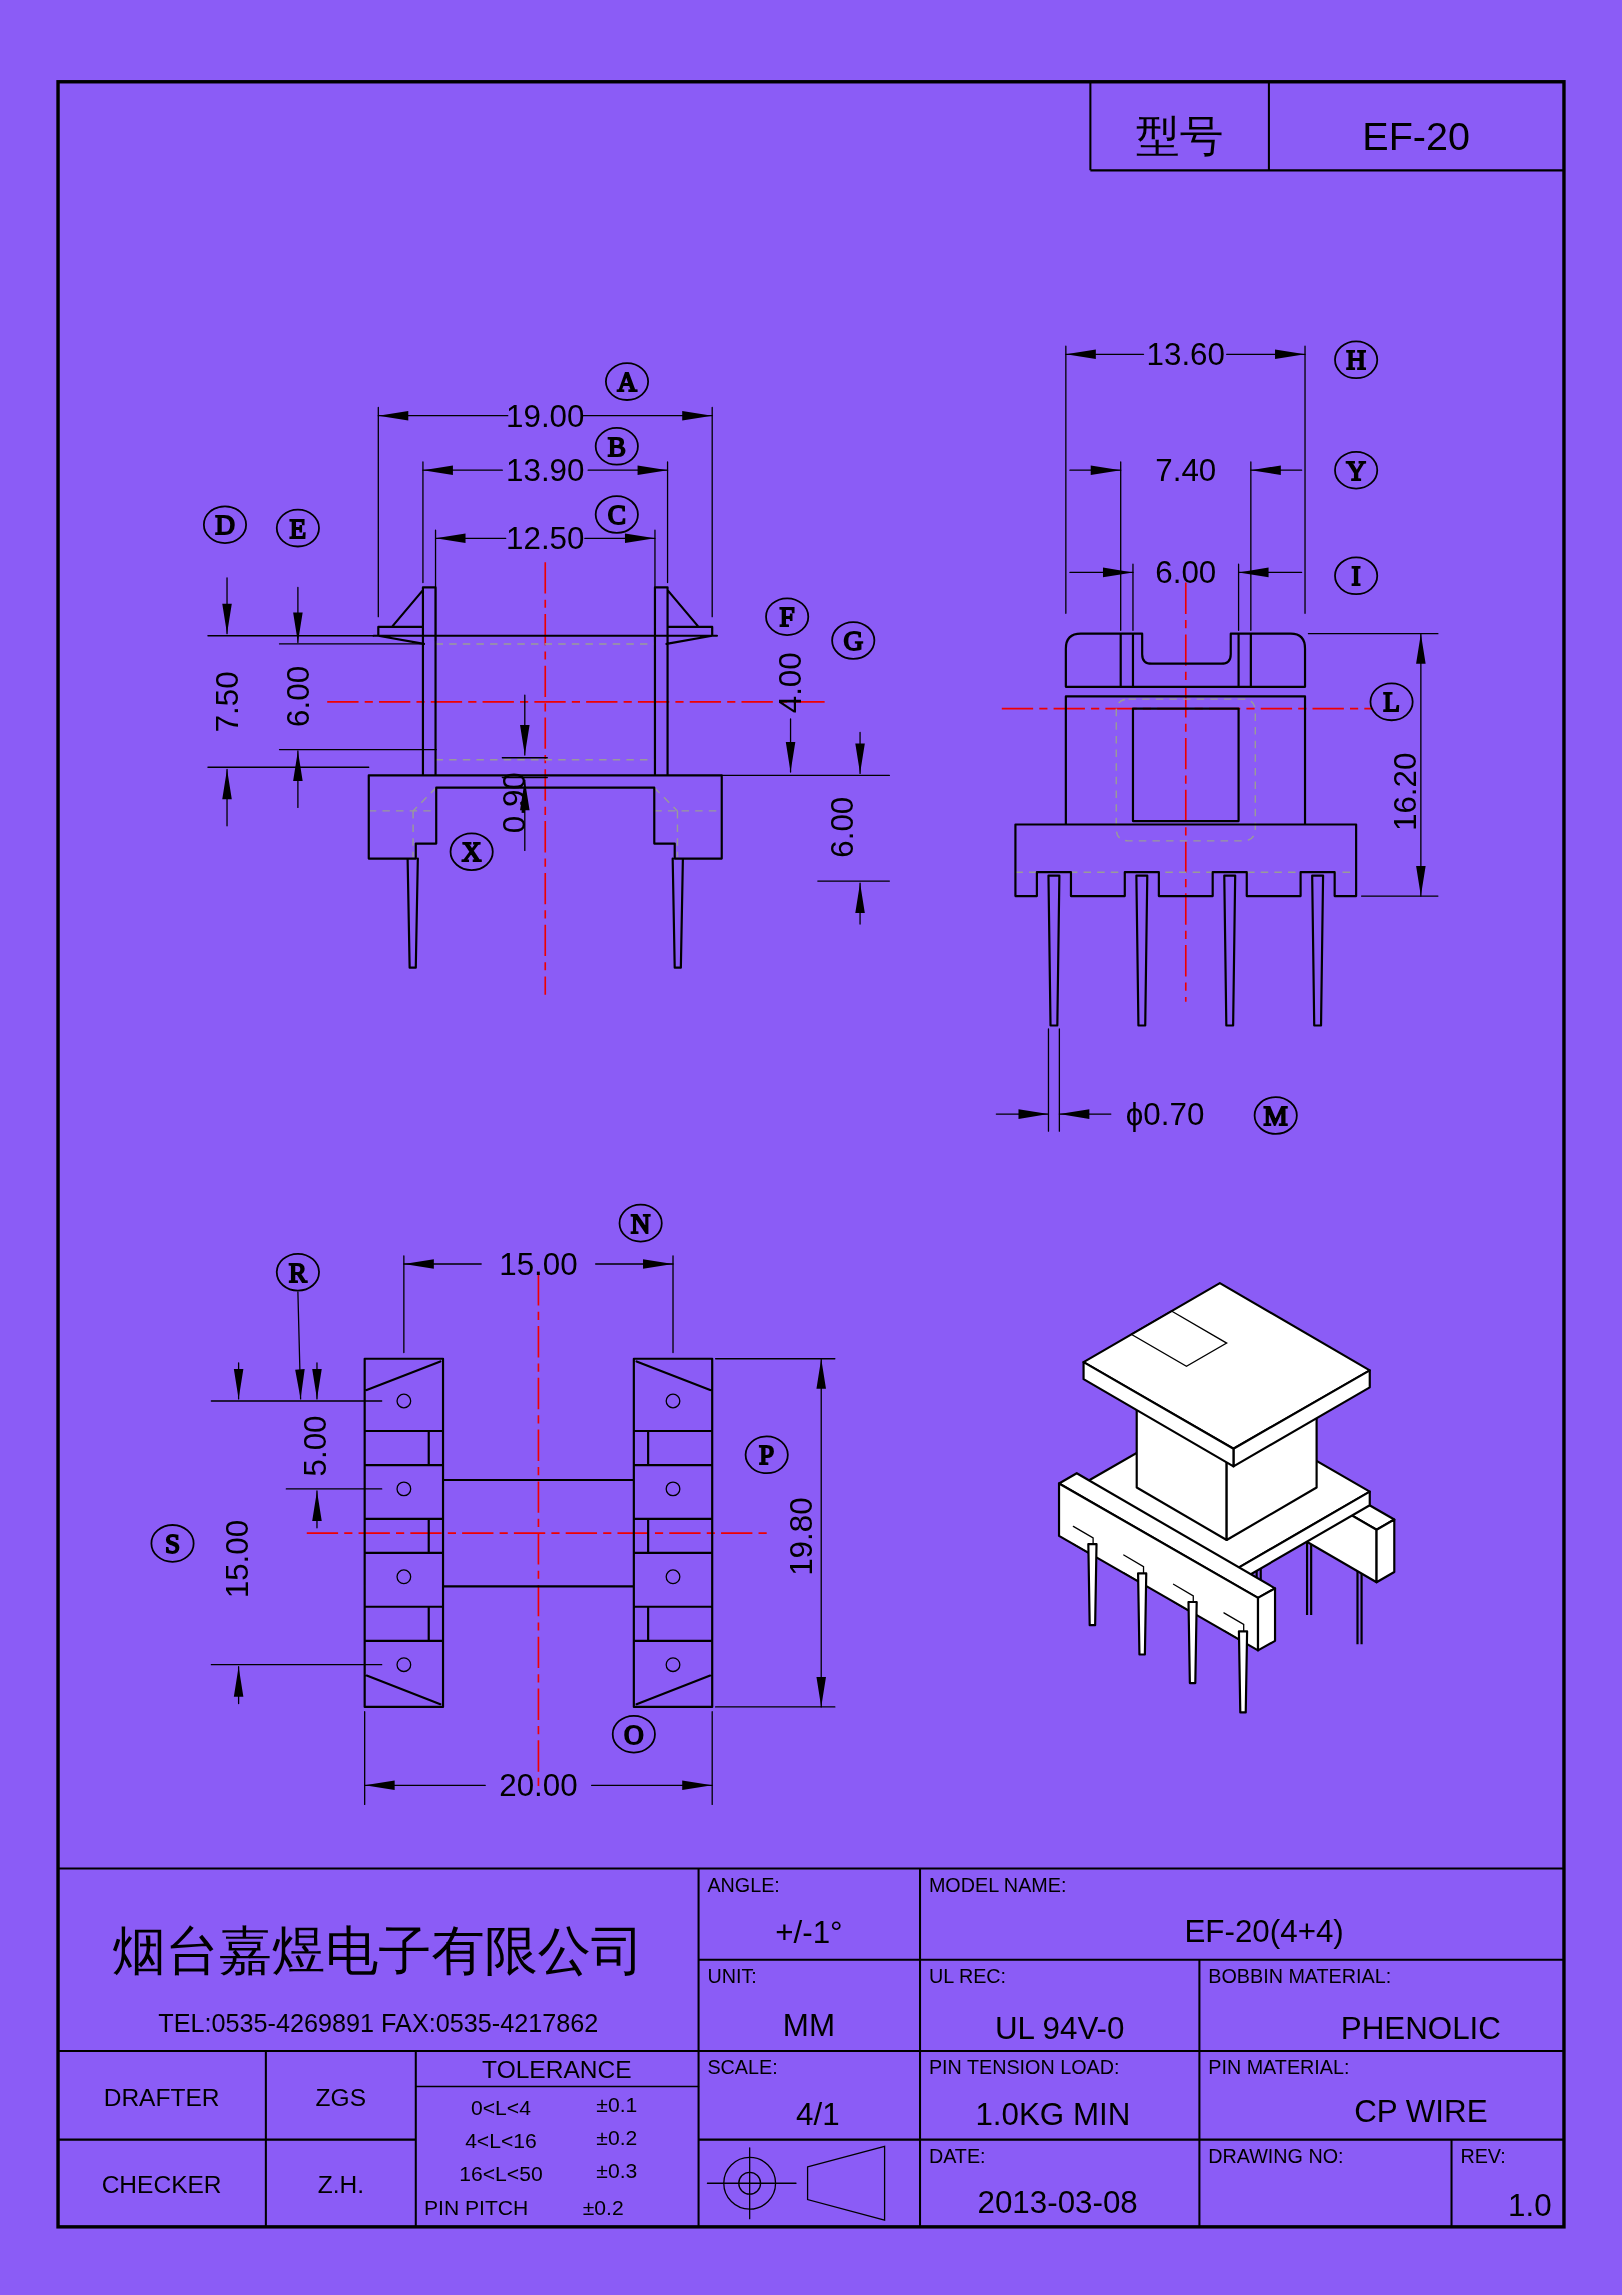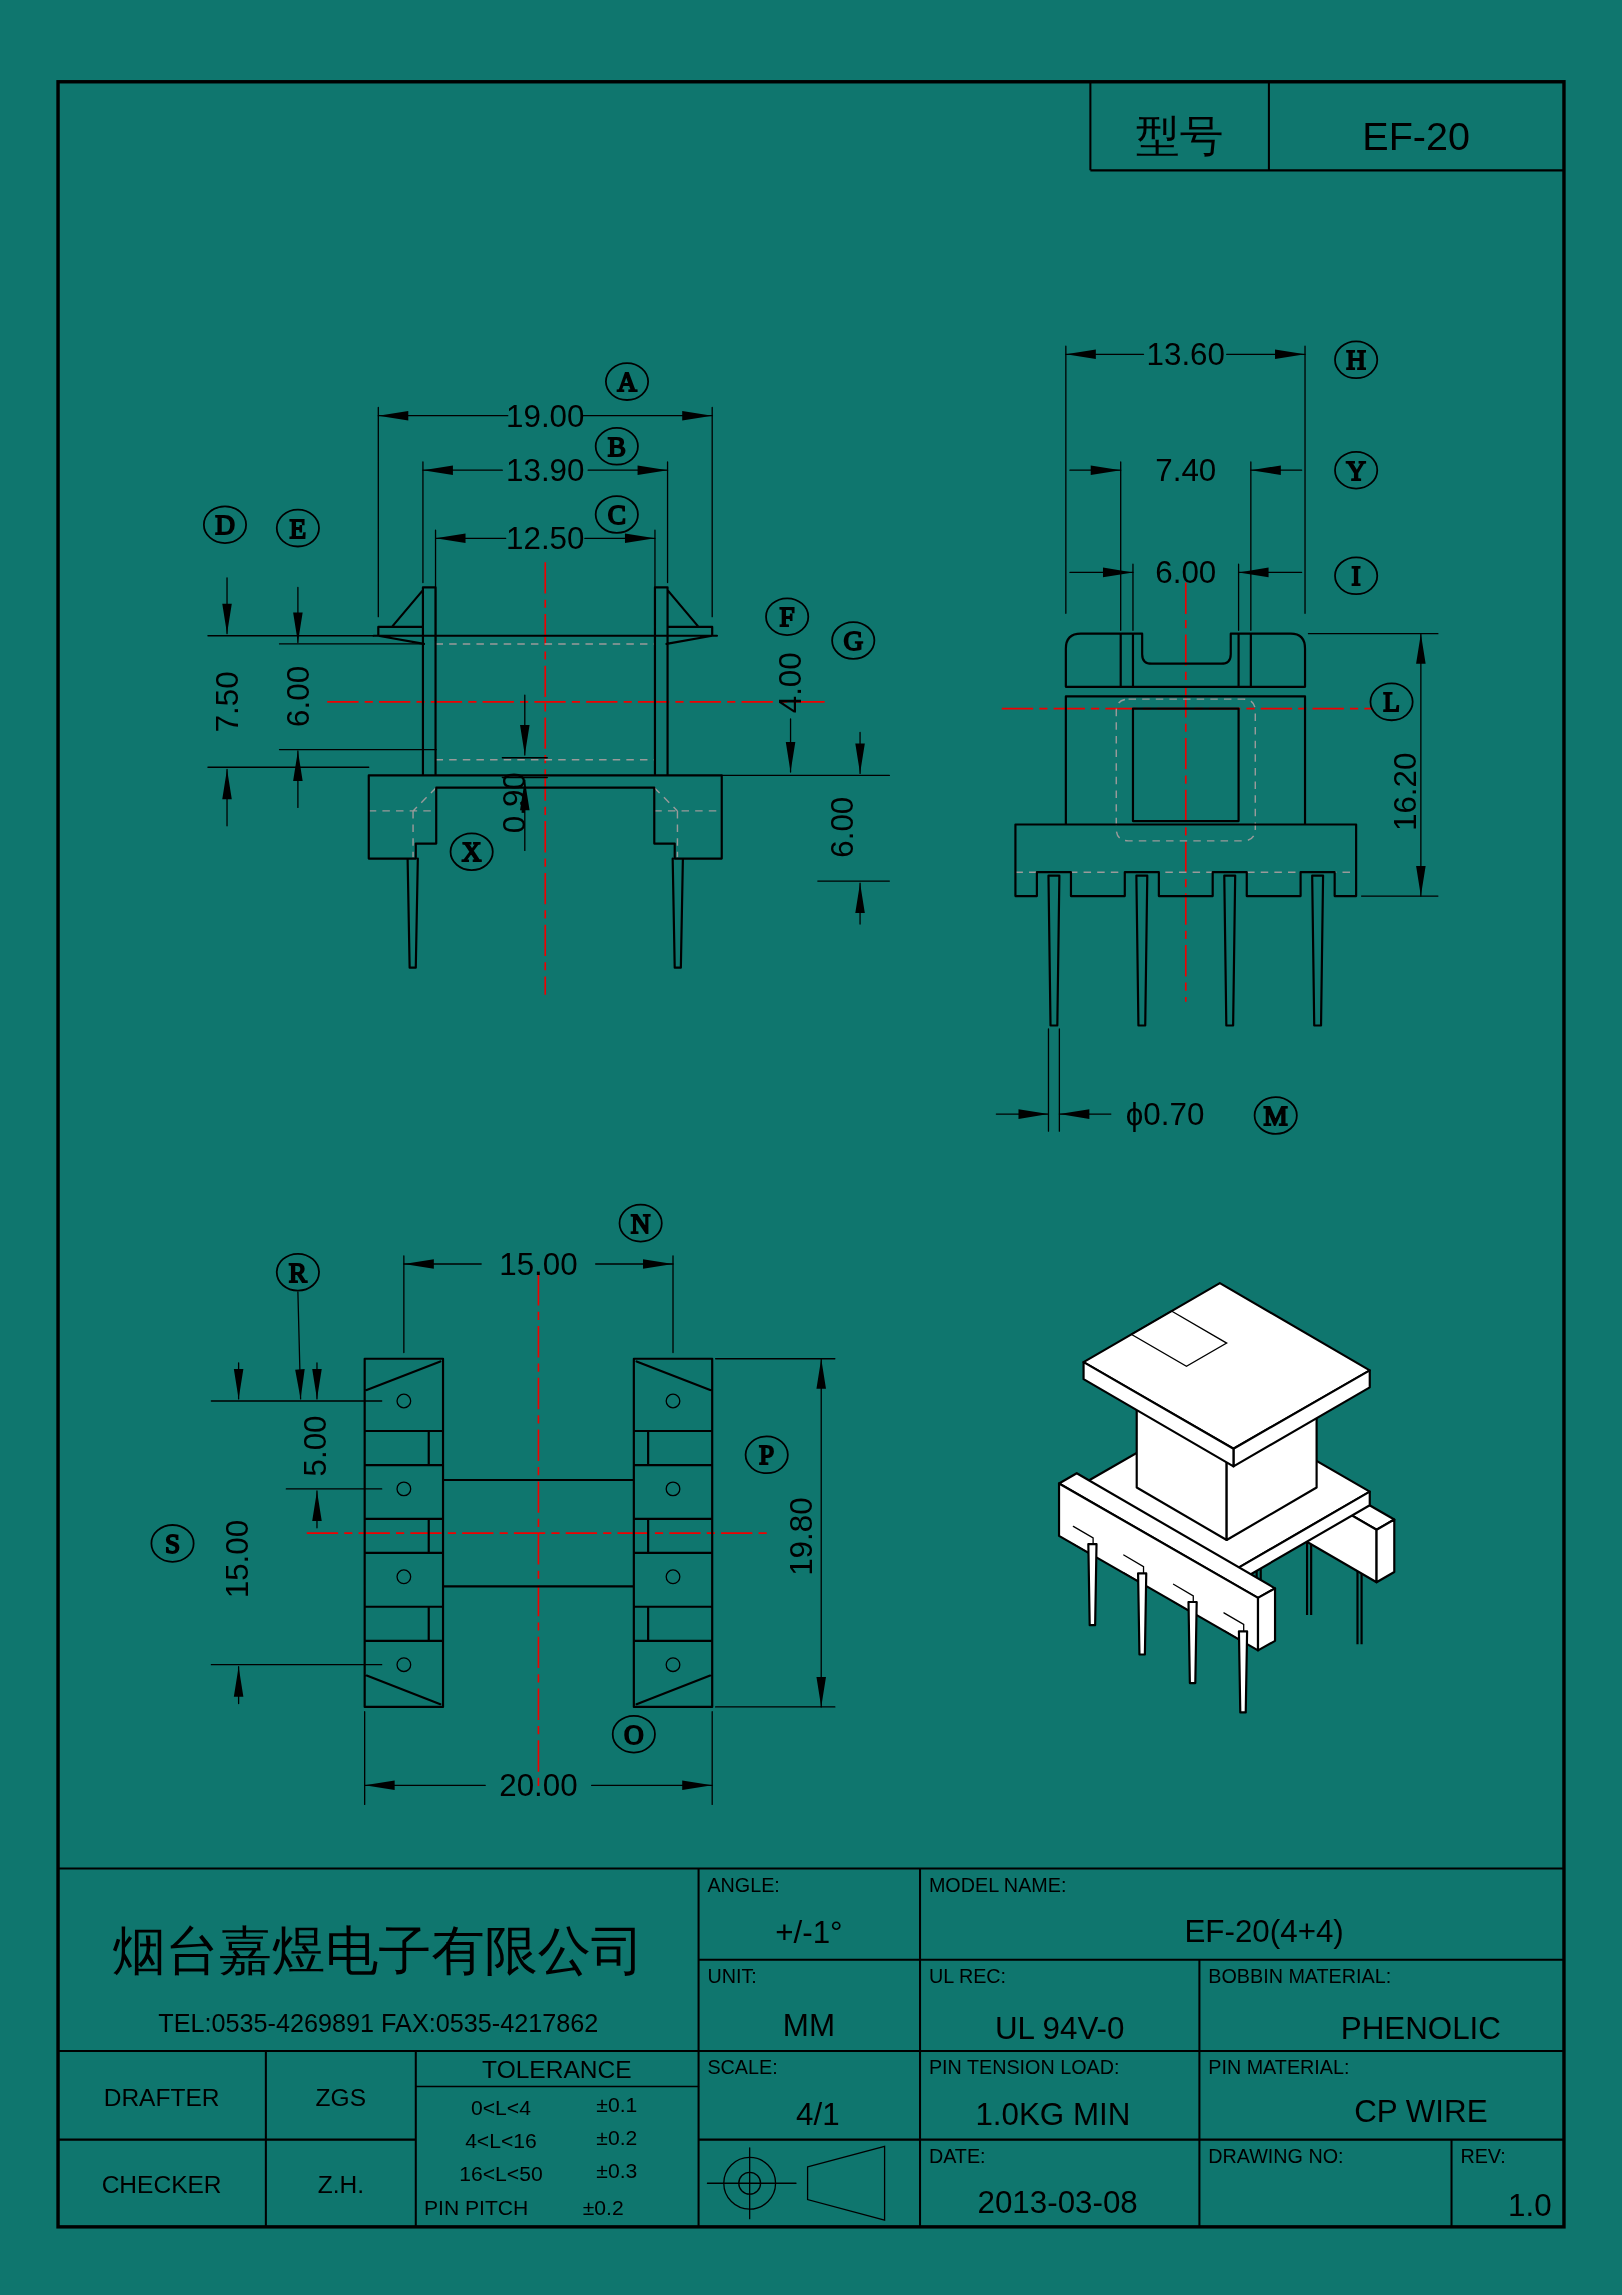--- a/index.html
+++ b/index.html
@@ -1,16 +1,16 @@
 <!DOCTYPE html>
 <html style="font-size:11px"><head>
 <meta charset="utf-8">
 <style>
   html,body{margin:0;padding:0;background:#ffffff;}
-  .page{width:1622px;height:2295px;position:relative;background:#0f766e;}
+  .page{width:1622px;height:2295px;position:relative;background:#8b5cf6;}
   svg{display:block;}
   .ol{fill:none;stroke:#000;stroke-width:3.2;stroke-linejoin:round;stroke-linecap:round;}
   .thin{fill:none;stroke:#000;stroke-width:1.9;stroke-linecap:round;}
   .heavy{fill:none;stroke:#000;stroke-width:5;}
   .tb{fill:none;stroke:#000;stroke-width:3;}
   .red{fill:none;stroke:#f00000;stroke-width:2.4;stroke-dasharray:46 9 12 9;}
   .hid{fill:none;stroke:#9a9a9a;stroke-width:2.1;stroke-dasharray:11 9;}
   .arrow{fill:#000;stroke:none;}
   .face{fill:#ffffff;stroke:#000;stroke-width:3.2;stroke-linejoin:round;}
   text{font-family:"Liberation Sans",sans-serif;fill:#000;}

